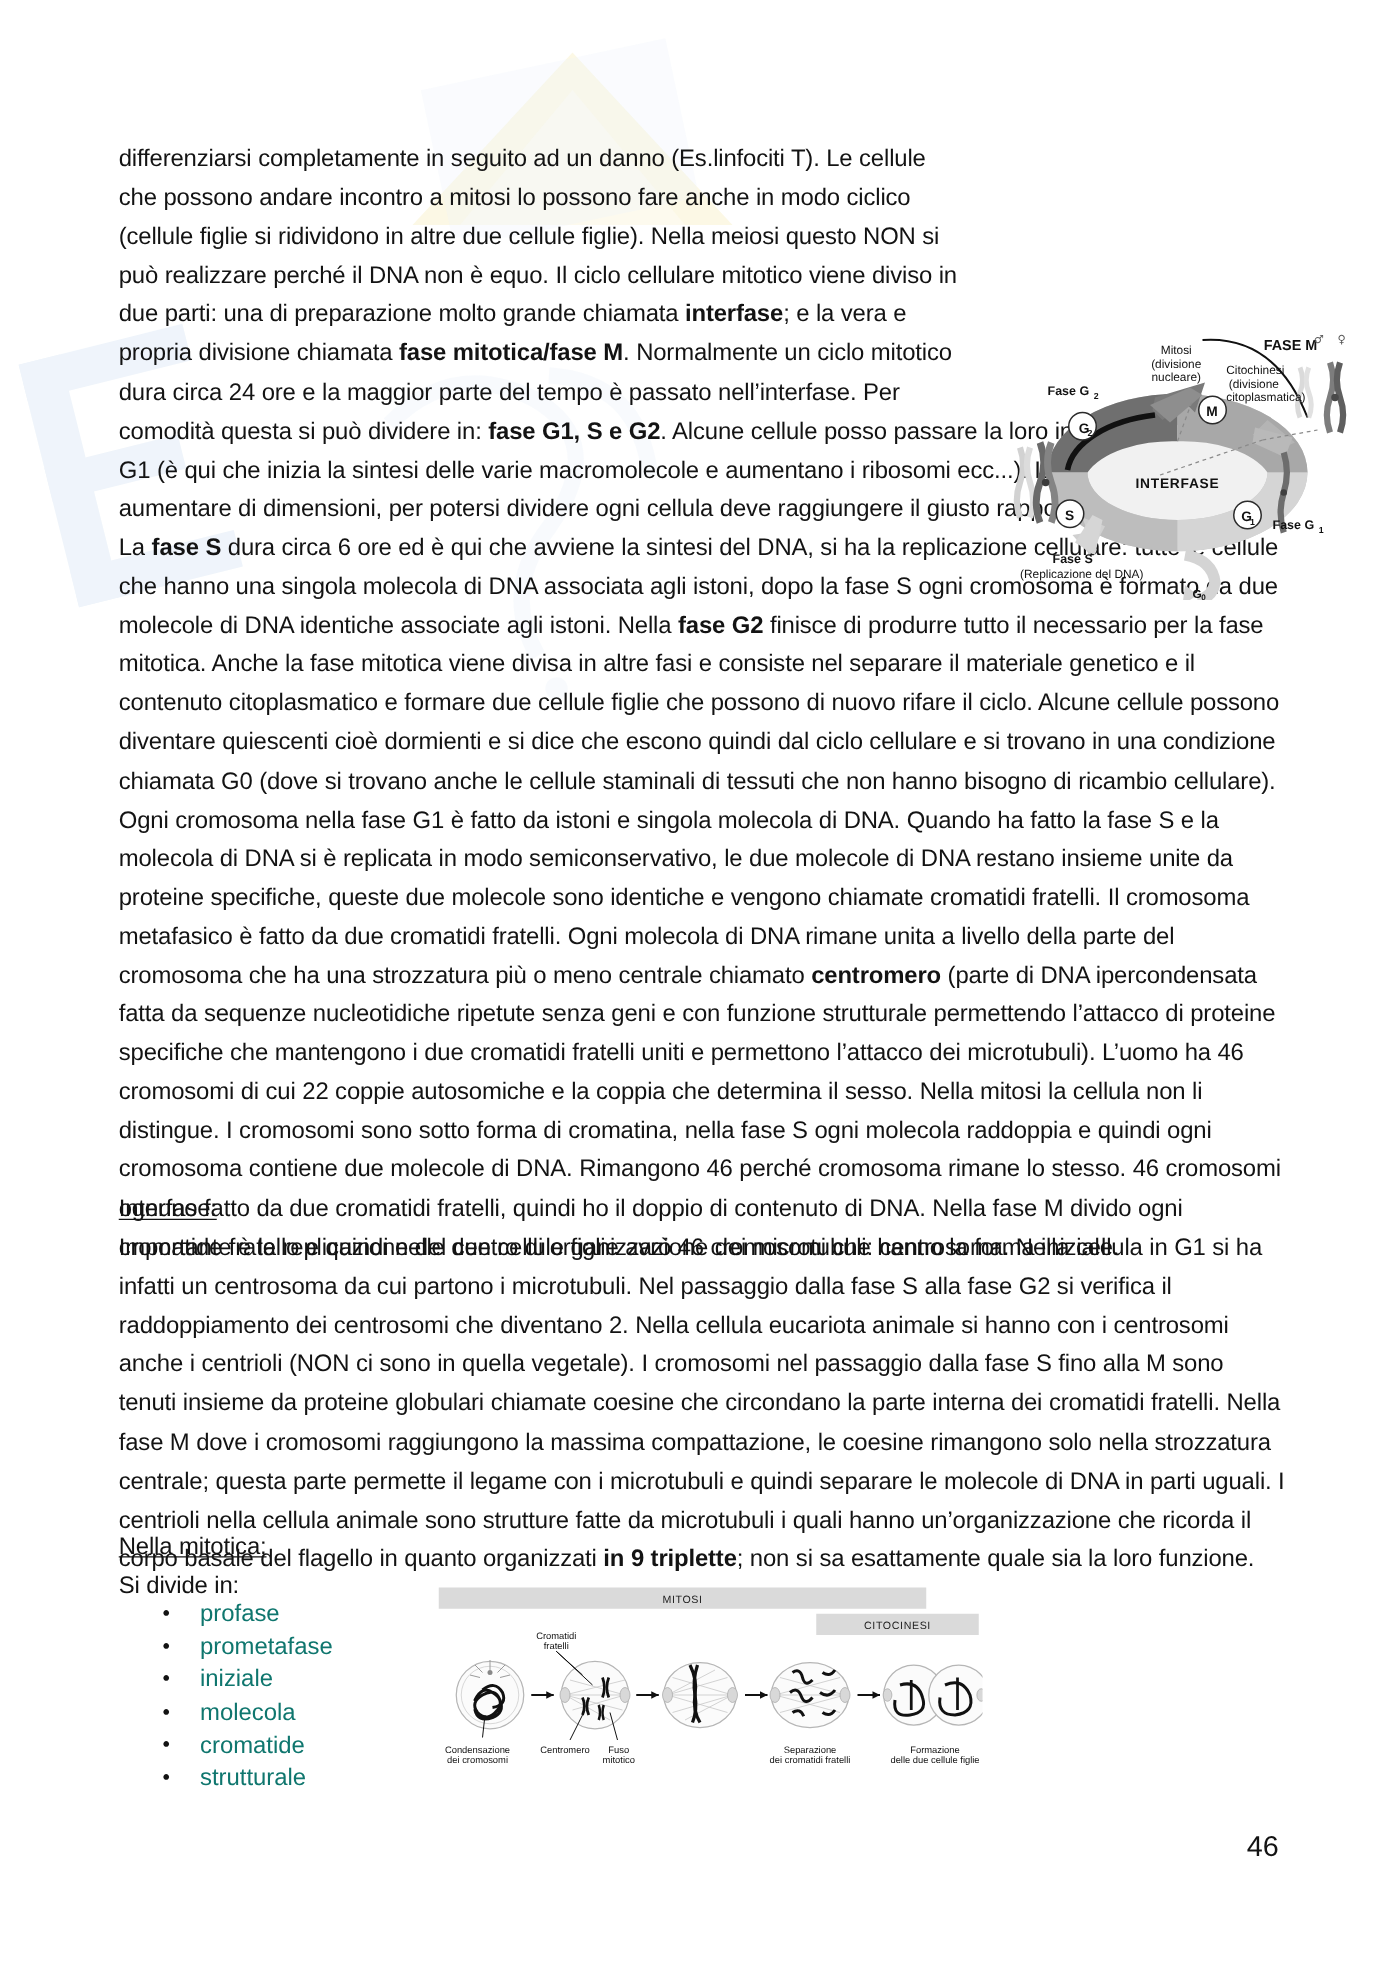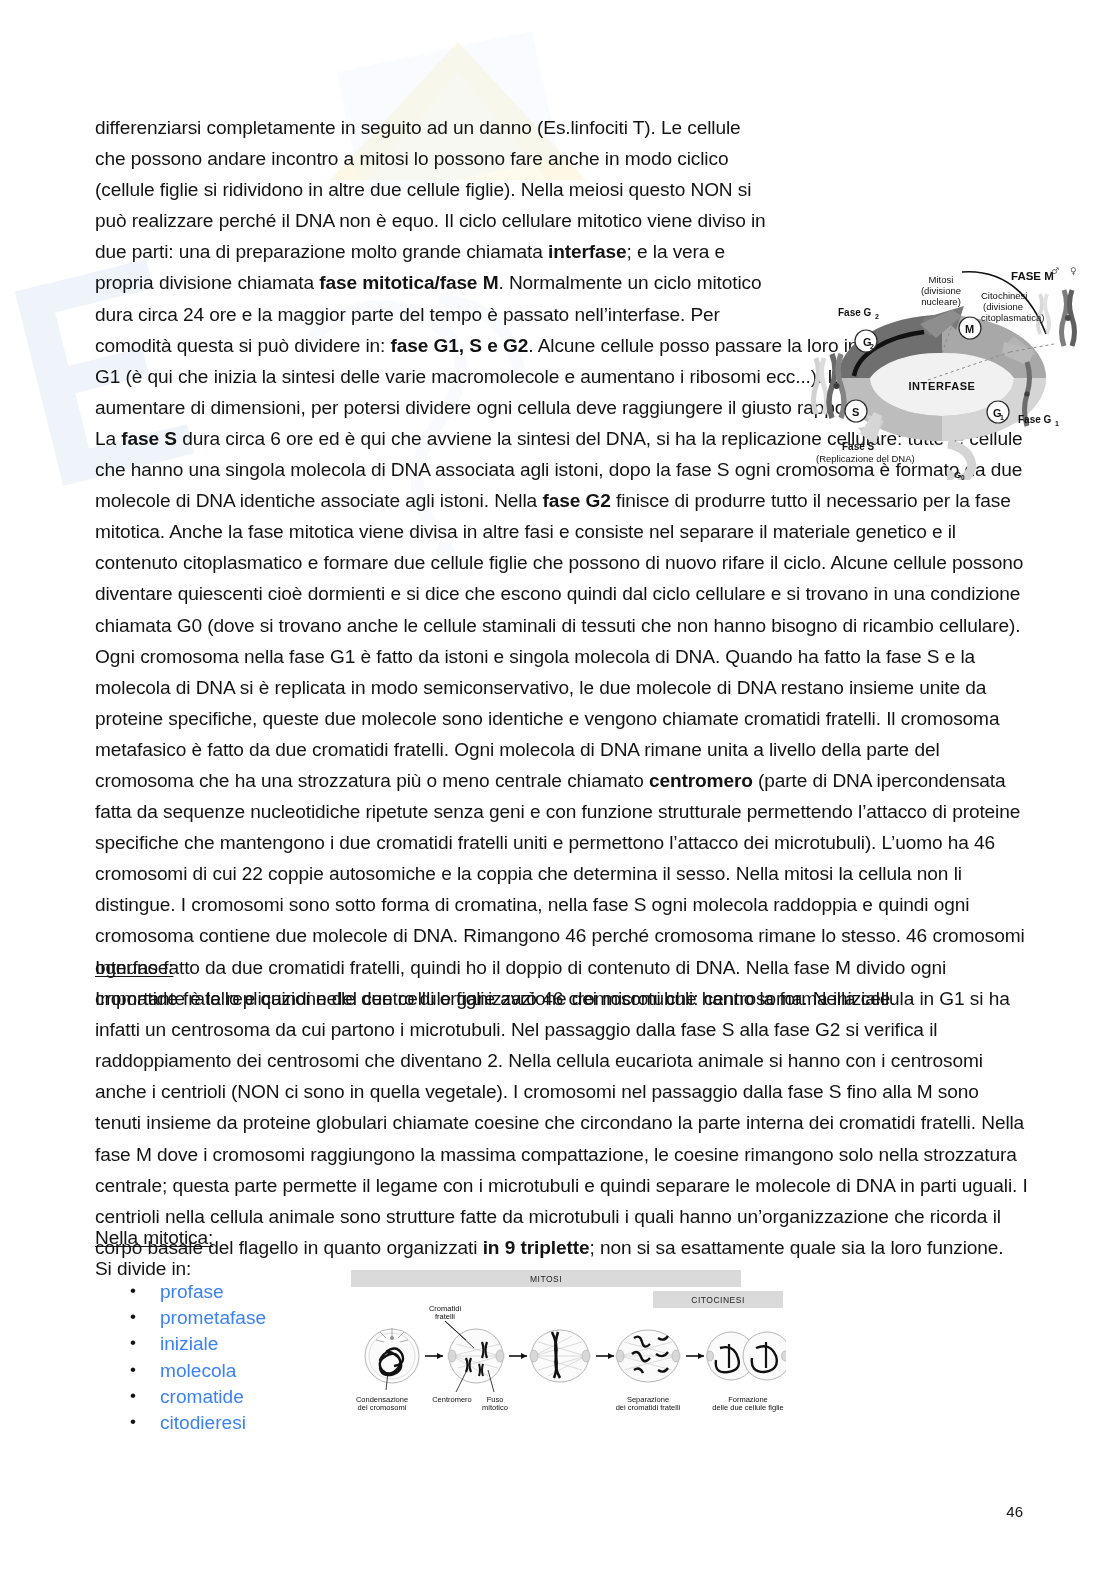--- a/index.html
+++ b/index.html
@@ -90,41 +90,41 @@
 
   ul.phase-list {
     position: absolute;
     left: 95px;
     top: 1279px;
     margin: 0;
     padding: 0;
     list-style: none;
     font-size: 19.1px;
     line-height: 26.2px;
-    color: #3b82f6;
+    color: #0f766e;
   }
   ul.phase-list li {
     position: relative;
     padding-left: 65px;
     height: 26.2px;
   }
   ul.phase-list li::before {
     content: "\2022";
     position: absolute;
     left: 35px;
     top: -1px;
     font-size: 17px;
     color: #131313;
   }
 
   .page-number {
     position: absolute;
     right: 93px;
-    top: 1503px;
-    font-size: 15px;
+    top: 1464px;
+    font-size: 23px;
     color: #131313;
     z-index: 3;
   }
 
   
   .fig-cellcycle {
     position: absolute;
     left: 796px;
     top: 258px;
     width: 318px;
@@ -181,21 +181,21 @@
     <div class="para" id="p2"><span class="uline">Interfase:</span><br>Importante è la replicazione del centro di organizzazione dei microtubuli: centrosoma. Nella cellula in G1 si ha infatti un centrosoma da cui partono i microtubuli. Nel passaggio dalla fase S alla fase G2 si verifica il raddoppiamento dei centrosomi che diventano 2. Nella cellula eucariota animale si hanno con i centrosomi anche i centrioli (NON ci sono in quella vegetale). I cromosomi nel passaggio dalla fase S fino alla M sono tenuti insieme da proteine globulari chiamate coesine che circondano la parte interna dei cromatidi fratelli. Nella fase M dove i cromosomi raggiungono la massima compattazione, le coesine rimangono solo nella strozzatura centrale; questa parte permette il legame con i microtubuli e quindi separare le molecole di DNA in parti uguali. I centrioli nella cellula animale sono strutture fatte da microtubuli i quali hanno un’organizzazione che ricorda il corpo basale del flagello in quanto organizzati <b>in 9 triplette</b>; non si sa esattamente quale sia la loro funzione.</div>
 
     <div class="para" id="p3"><span class="uline">Nella mitotica:</span><br>Si divide in:</div>
 
     <ul class="phase-list">
       <li>profase</li>
       <li>prometafase</li>
       <li>iniziale</li>
       <li>molecola</li>
       <li>cromatide</li>
-      <li>citodieresi</li>
+      <li>strutturale</li>
     </ul>
 
     <div class="page-number">46</div>
   </div>
 
   <div class="fig-cellcycle">
     <svg viewBox="0 0 318 222" width="318" height="222" xmlns="http://www.w3.org/2000/svg">
       <defs>
         <clipPath id="ringClip">
           <ellipse cx="146" cy="120" rx="104" ry="63"></ellipse>

